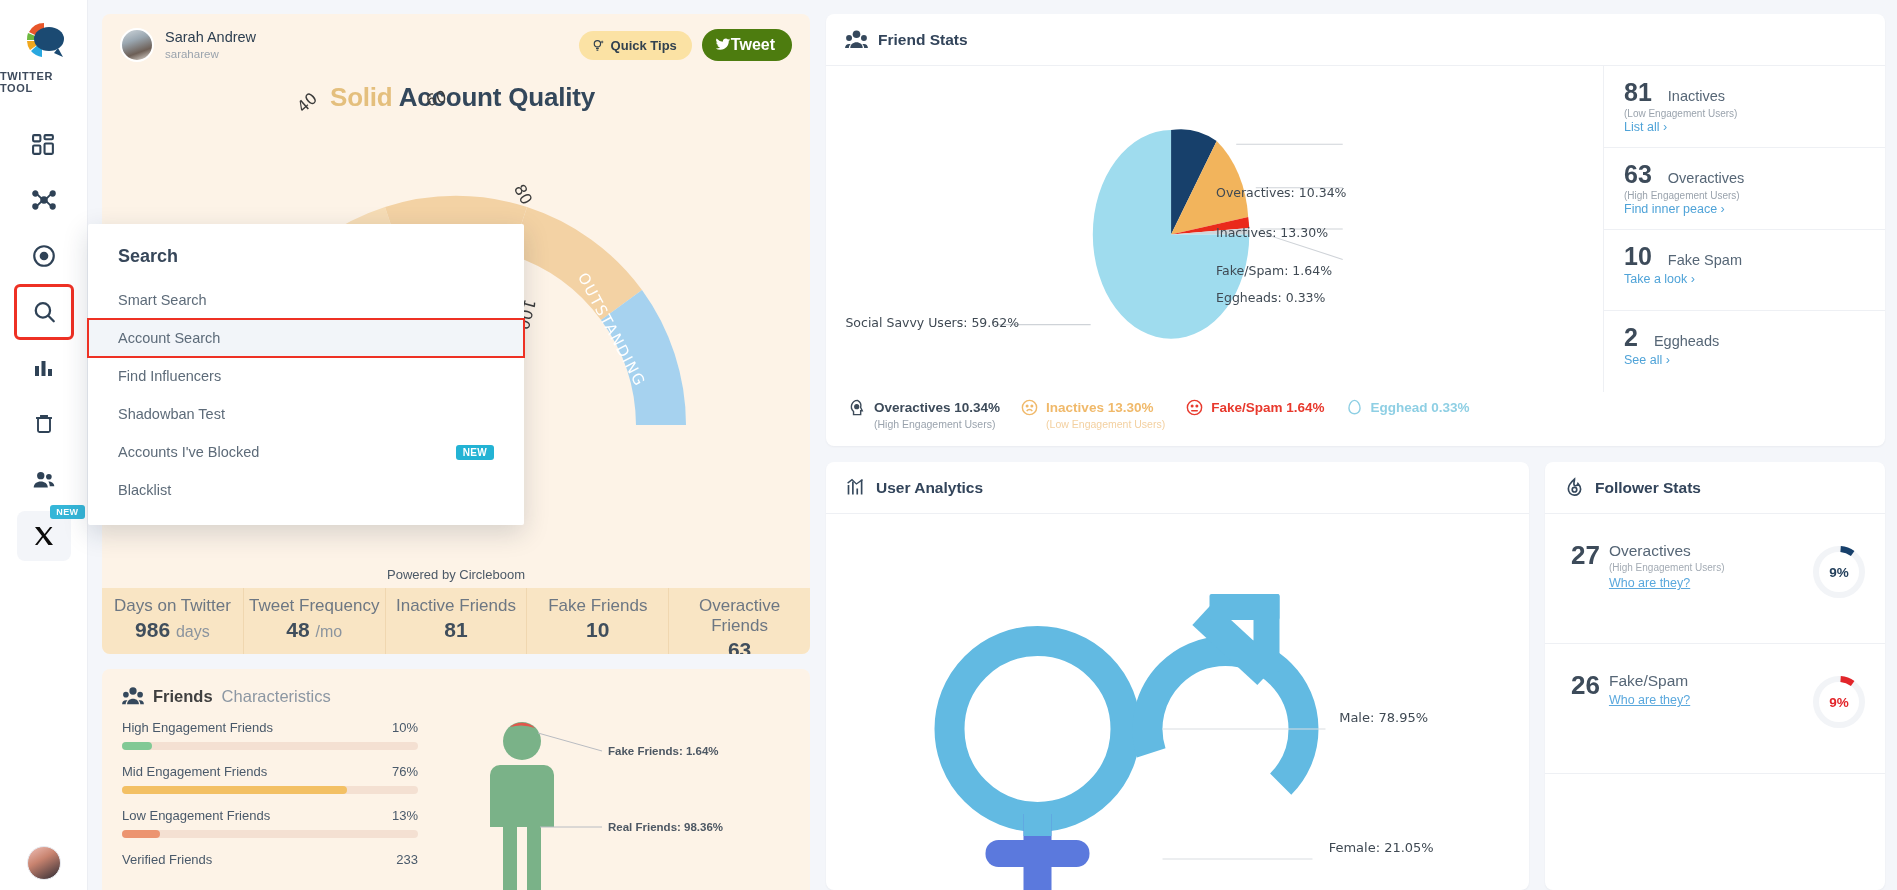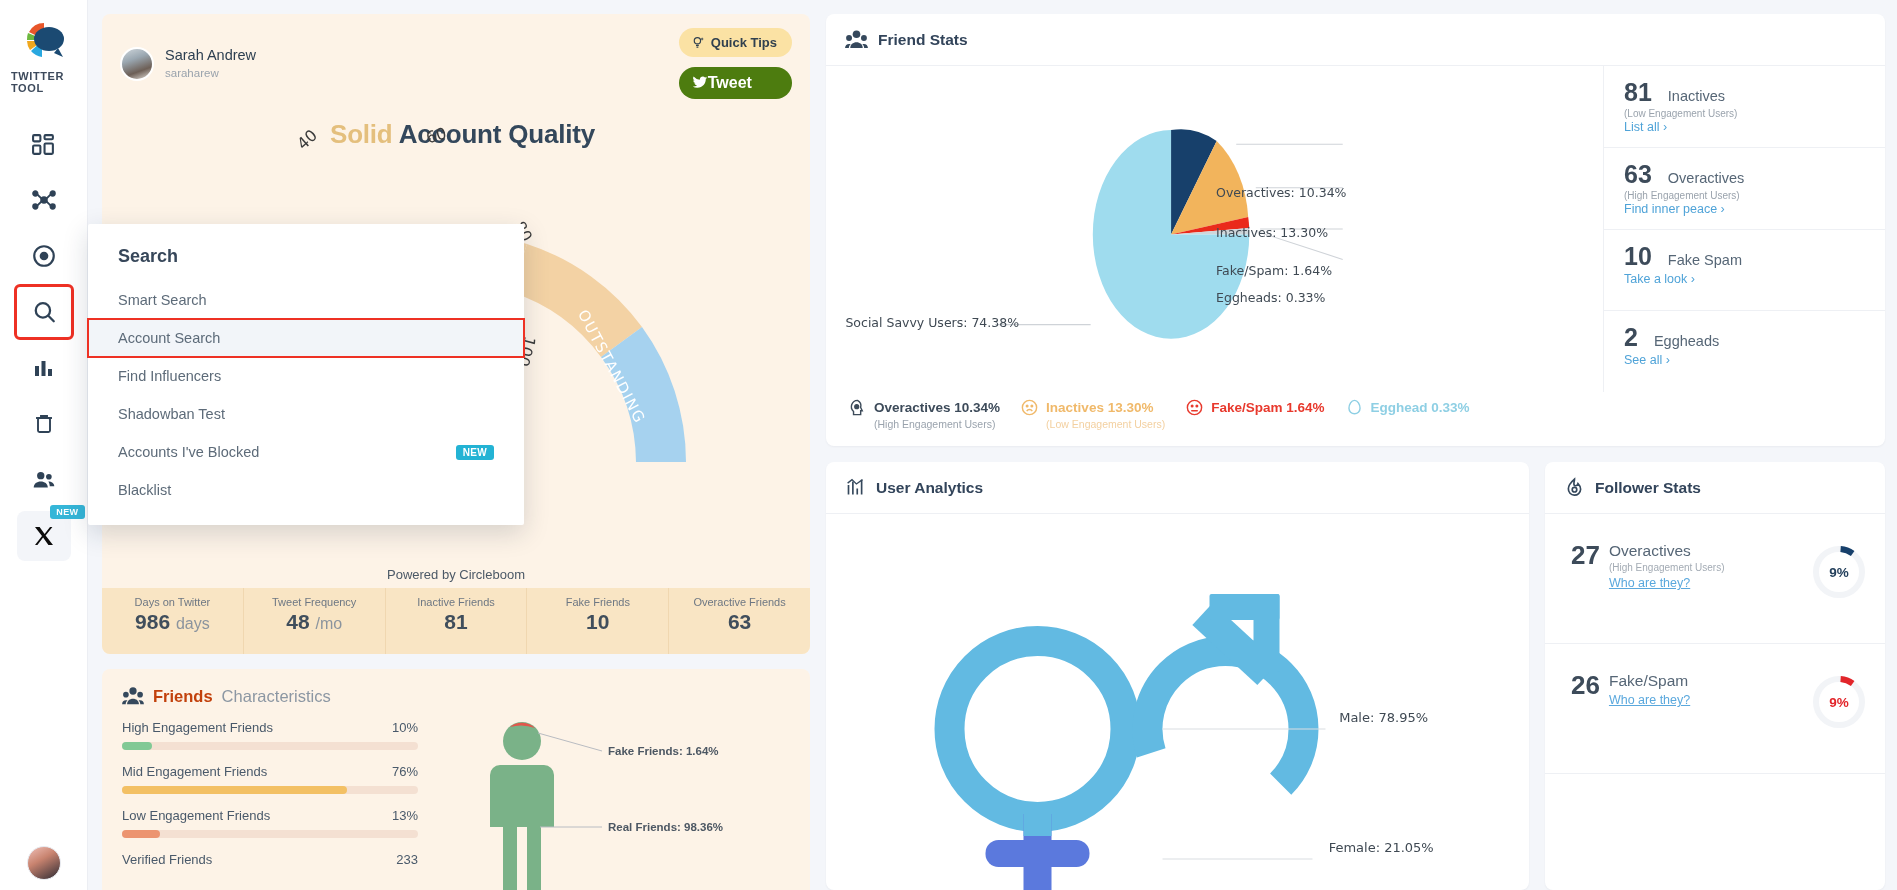--- a/index.html
+++ b/index.html
@@ -18,21 +18,21 @@
     background: #ffffff;
     border-right: 1px solid #eceef3;
     display: flex; flex-direction: column; align-items: center;
     flex: 0 0 88px;
     position: relative; z-index: 40;
   }
   .logo-wrap { margin-top: 14px; display: flex; flex-direction: column; align-items: center; }
   .logo-mark { width: 52px; height: 52px; position: relative; }
   .brand-text {
     margin-top: 4px; font-size: 11px; letter-spacing: .6px;
-    color: #3d4a5c; font-weight: 700; padding-left: 11px;
+    color: #3d4a5c; font-weight: 700;
   }
   .nav { margin-top: 22px; display: flex; flex-direction: column; align-items: center; gap: 0; width: 100%; }
   .nav-item {
     width: 54px; height: 50px; margin: 3px 0;
     display: flex; align-items: center; justify-content: center;
     border-radius: 8px; cursor: pointer; position: relative;
     color: #2f4256;
   }
   .nav-item.highlighted { outline: 3px solid #ee3124; outline-offset: 0px; border-radius: 3px; }
   .nav-item.boxed { background: #f3f5f9; }
@@ -63,21 +63,21 @@
   }
   .profile-bar { display: flex; align-items: center; padding: 14px 18px 6px 18px; }
   .avatar-sm {
     width: 34px; height: 34px; border-radius: 50%;
     background: linear-gradient(160deg,#cfd6db 0%, #9aa7b1 35%, #6d5f56 70%, #e8e3dd 100%);
     border: 2px solid #ffffff; flex: 0 0 34px;
   }
   .profile-names { margin-left: 11px; line-height: 1.15; }
   .profile-name { font-size: 14.5px; color: #2c3e50; font-weight: 400; }
   .profile-handle { font-size: 11.5px; color: #9aa3ad; margin-top: 3px; }
-  .profile-actions { margin-left: auto; display: flex; gap: 10px; flex-direction: column; }
+  .profile-actions { margin-left: auto; display: flex; align-items: center; gap: 10px; }
   .btn-tips {
     background: #fbe2a4; color: #31414f; border: none;
     border-radius: 16px; padding: 7px 15px 7px 12px;
     font-size: 13px; font-weight: 700; cursor: pointer;
     display: flex; align-items: center; gap: 6px;
   }
   .btn-tweet {
     background: #4d7c0f; color: #fff; border: none;
     border-radius: 16px; padding: 7px 17px 7px 13px;
     font-size: 16px; font-weight: 700; cursor: pointer;
@@ -104,32 +104,32 @@
 
   .stats-strip {
     position: absolute; left: 0; right: 0; bottom: 0;
     display: flex; background: #f9e5c4; height: 66px;
   }
   .stats-cell {
     flex: 1; text-align: center; padding-top: 8px;
     border-right: 1px solid #f0d7b0;
   }
   .stats-cell:last-child { border-right: none; }
-  .stats-label { font-size: 11px; color: #6d7783; }
+  .stats-label { font-size: 17px; color: #6d7783; }
   .stats-val { font-size: 21px; font-weight: 700; color: #404e5c; margin-top: 2px; }
   .stats-unit { font-size: 16px; font-weight: 400; color: #8b949e; }
 
   
   .chars-card {
     background: #fdf3e7; border-radius: 8px;
     margin-top: 15px; padding: 17px 20px 10px 20px;
     height: 230px; position: relative; overflow: hidden;
   }
   .chars-head { display: flex; align-items: center; gap: 9px; }
-  .chars-head .t1 { font-size: 16.5px; font-weight: 700; color: #c2410c; }
+  .chars-head .t1 { font-size: 16.5px; font-weight: 700; color: #404040; }
   .chars-head .t2 { font-size: 16.5px; font-weight: 400; color: #8c97a3; }
   .bar-row { margin-top: 14px; width: 296px; }
   .bar-top { display: flex; justify-content: space-between; font-size: 13px; color: #49596a; }
   .bar-track { margin-top: 7px; height: 8px; border-radius: 5px; background: #f4e0d2; }
   .bar-fill { height: 8px; border-radius: 5px; }
   .person-area { position: absolute; right: 20px; top: 46px; width: 300px; height: 180px; }
 
   
   .card { background: #fff; border-radius: 8px; box-shadow: 0 1px 2px rgba(30,40,60,.05); }
   .card-head {
@@ -447,21 +447,21 @@
               <line x1="370" y1="72" x2="468" y2="72" stroke="#cfd3d8" stroke-width="1"></line>
               <line x1="388" y1="112" x2="468" y2="112" stroke="#cfd3d8" stroke-width="1"></line>
               <line x1="392" y1="150" x2="468" y2="150" stroke="#cfd3d8" stroke-width="1"></line>
               <line x1="388" y1="152" x2="468" y2="178" stroke="#cfd3d8" stroke-width="1"></line>
               <line x1="148" y1="238" x2="236" y2="238" stroke="#cfd3d8" stroke-width="1"></line>
             </svg>
             <div class="pie-label" style="left:50.2%; top:36.5%;">Overactives: 10.34%</div>
             <div class="pie-label" style="left:50.2%; top:48.8%;">Inactives: 13.30%</div>
             <div class="pie-label" style="left:50.2%; top:60.5%;">Fake/Spam: 1.64%</div>
             <div class="pie-label" style="left:50.2%; top:68.8%;">Eggheads: 0.33%</div>
-            <div class="pie-label" style="left:2.5%; top:76.5%;">Social Savvy Users: 74.38%</div>
+            <div class="pie-label" style="left:2.5%; top:76.5%;">Social Savvy Users: 59.62%</div>
           </div>
 
           <div class="side-list">
             <div class="side-item">
               <div class="side-top">
                 <span class="side-num">81</span>
                 <span class="side-name">Inactives</span>
               </div>
               <div class="side-sub">(Low Engagement Users)</div>
               <div class="side-link"><span>List all</span> ›</div>

